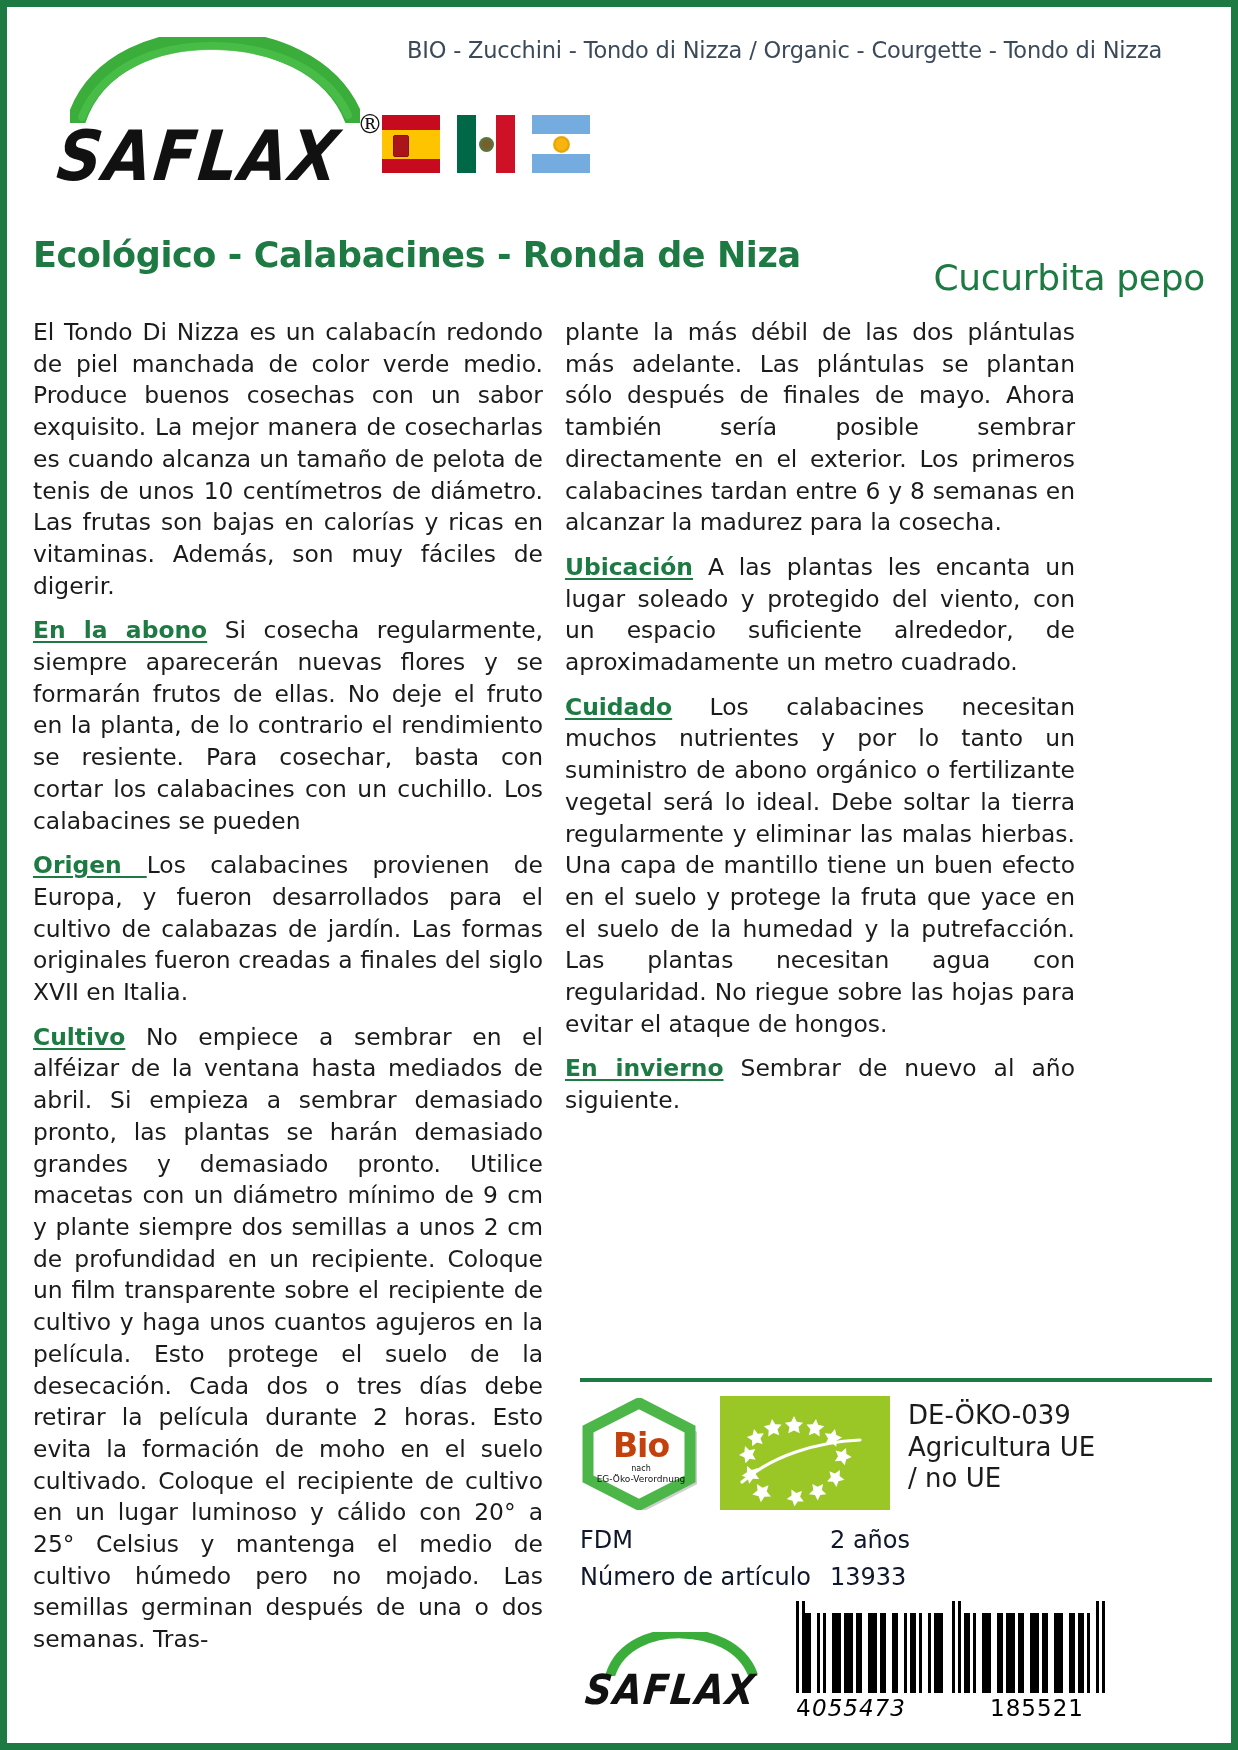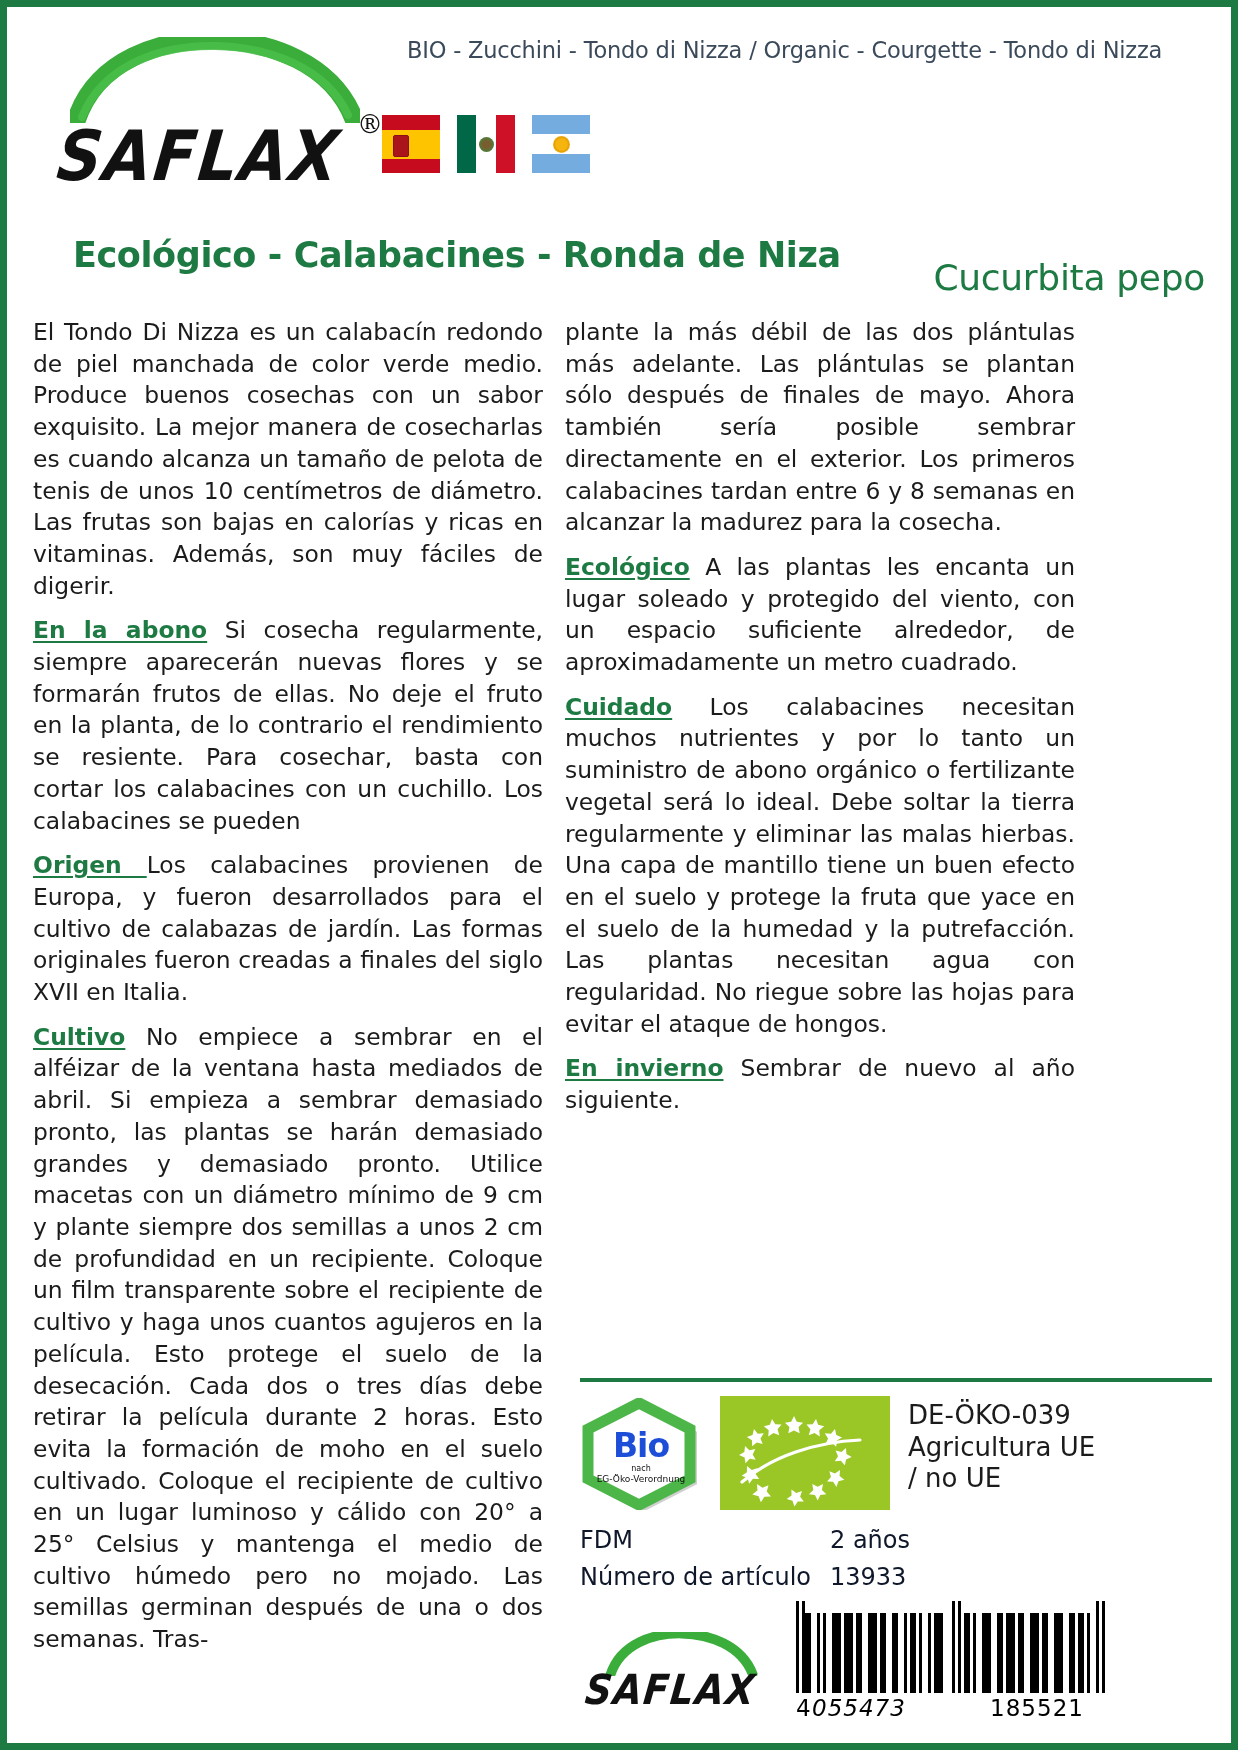--- a/index.html
+++ b/index.html
@@ -75,21 +75,21 @@
     margin-left:-7.5px; margin-top:-7.5px; border-radius:50%;
     background: radial-gradient(circle, #7a5c2e 30%, #4e7d3a 70%); }
   .flag-ar .a1,.flag-ar .a3 { position:absolute; left:0; width:100%; height:33.34%; background:#74acdf; }
   .flag-ar .a1 { top:0; } .flag-ar .a3 { bottom:0; }
   .flag-ar .a2 { position:absolute; top:33.33%; left:0; width:100%; height:33.34%; background:#ffffff; }
   .flag-ar .sun { position:absolute; left:50%; top:50%; width:17px; height:17px;
     margin-left:-8.5px; margin-top:-8.5px; border-radius:50%;
     background: radial-gradient(circle, #f6b40e 45%, #e8a000 60%, rgba(246,180,14,0.35) 100%); }
 
   
-  .title-area { position: relative; padding: 28px 26px 0 26px; height: 110px; margin-left: 40px; }
+  .title-area { position: relative; padding: 28px 26px 0 26px; height: 110px; }
   .product-title {
     font-size: 35px; font-weight: 700;
     color: #1d7a43;
     letter-spacing: -0.4px;
   }
   .latin-name {
     position: absolute; right: 26px; top: 50px;
     font-size: 36px; color: #1d7a43;
     letter-spacing: -0.3px;
   }
@@ -127,21 +127,21 @@
     width: 632px;
   }
   .green-rule { height: 4px; background: #1d7a43; margin-bottom: 14px; }
 
   .cert-row { display: flex; align-items: flex-start; gap: 18px; }
 
   .bio-logo { position: relative; width: 122px; height: 118px; flex: none; }
   .hexwrap { position:absolute; left:0; top:2px; width:118px; height:112px; }
   .bio-text {
     position: absolute; left: 50%; top: 30px; transform: translateX(-50%);
-    font-size: 33px; font-weight: 800; color: #1d4ed8; letter-spacing: -1px;
+    font-size: 33px; font-weight: 800; color: #c2410c; letter-spacing: -1px;
     font-family: "DejaVu Sans", "Liberation Sans", sans-serif;
   }
   .bio-sub1 { position:absolute; left:50%; top:68px; transform:translateX(-50%);
     font-size:8px; color:#111; white-space:nowrap; }
   .bio-sub2 { position:absolute; left:50%; top:78px; transform:translateX(-50%);
     font-size:9px; color:#111; white-space:nowrap; }
 
   .eu-leaf {
     width: 170px; height: 114px; background: #9ac726;
     position: relative; flex: none; overflow: hidden;
@@ -242,21 +242,21 @@
 
       <p>
         <span class="sec-head">Cultivo</span><span>  No empiece a sembrar en el alféizar de la ventana hasta mediados de abril. Si empieza a sembrar demasiado pronto, las plantas se harán demasiado grandes y demasiado pronto. Utilice macetas con un diámetro mínimo de 9 cm y plante siempre dos semillas a unos 2 cm de profundidad en un recipiente. Coloque un film transparente sobre el recipiente de cultivo y haga unos cuantos agujeros en la película. Esto protege el suelo de la desecación. Cada dos o tres días debe retirar la película durante 2 horas. Esto evita la formación de moho en el suelo cultivado. Coloque el recipiente de cultivo en un lugar luminoso y cálido con 20° a 25° Celsius y mantenga el medio de cultivo húmedo pero no mojado. Las semillas germinan después de una o dos semanas. Tras-</span>
       </p>
     </div>
 
     <div class="col">
       <p><span>plante la más débil de las dos plántulas más adelante. Las plántulas se plantan sólo después de finales de mayo. Ahora también sería posible sembrar directamente en el exterior. Los primeros calabacines tardan entre 6 y 8 semanas en alcanzar la madurez para la cosecha.</span></p>
 
       <p>
-        <span class="sec-head">Ecológico</span><span> A las plantas les encanta un lugar soleado y protegido del viento, con un espacio suficiente alrededor, de aproximadamente un metro cuadrado.</span>
+        <span class="sec-head">Ubicación</span><span> A las plantas les encanta un lugar soleado y protegido del viento, con un espacio suficiente alrededor, de aproximadamente un metro cuadrado.</span>
       </p>
 
       <p>
         <span class="sec-head">Cuidado</span><span> Los calabacines necesitan muchos nutrientes y por lo tanto un suministro de abono orgánico o fertilizante vegetal será lo ideal. Debe soltar la tierra regularmente y eliminar las malas hierbas. Una capa de mantillo tiene un buen efecto en el suelo y protege la fruta que yace en el suelo de la humedad y la putrefacción. Las plantas necesitan agua con regularidad. No riegue sobre las hojas para evitar el ataque de hongos.</span>
       </p>
 
       <p>
         <span class="sec-head">En invierno</span><span> Sembrar de nuevo al año siguiente.</span>
       </p>
     </div>

